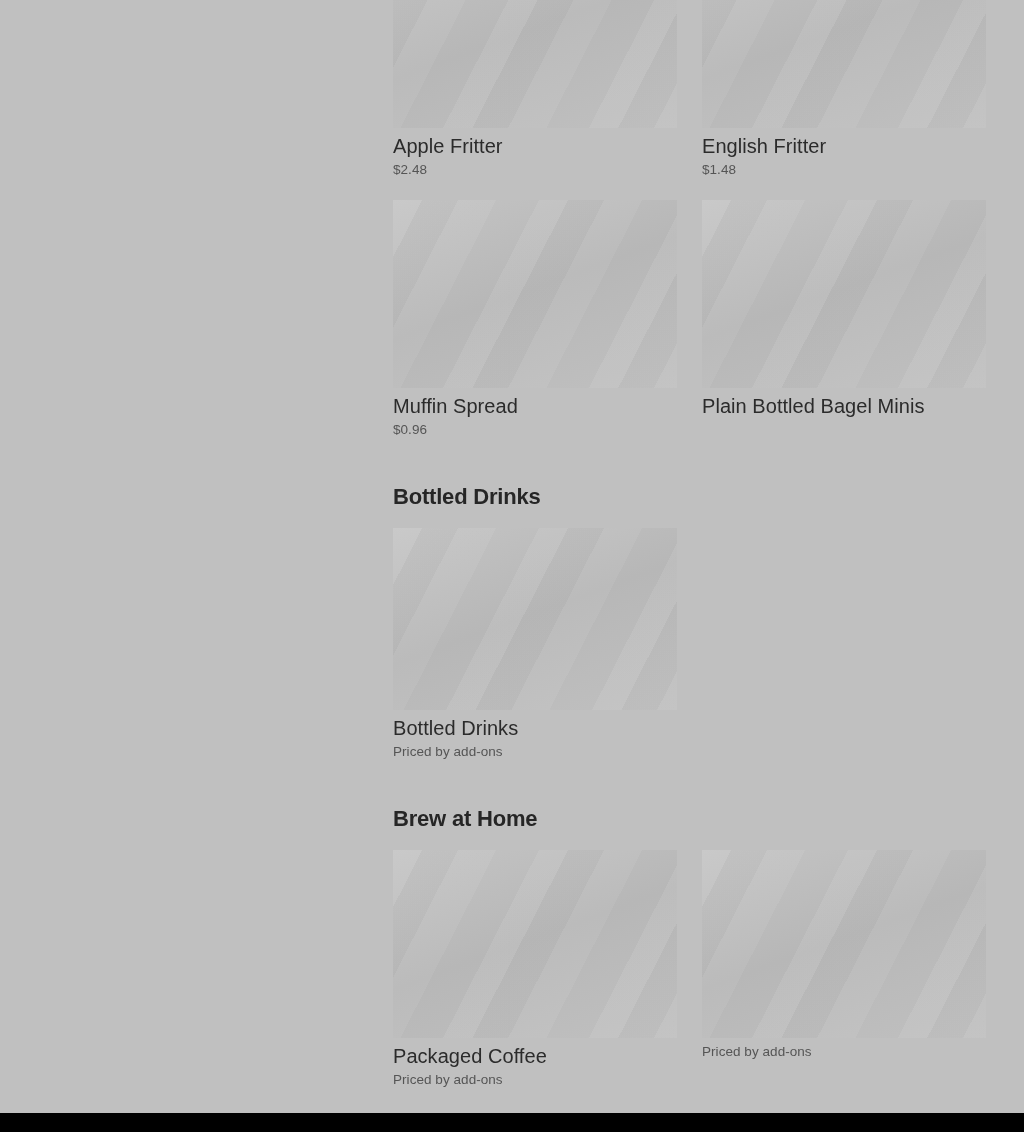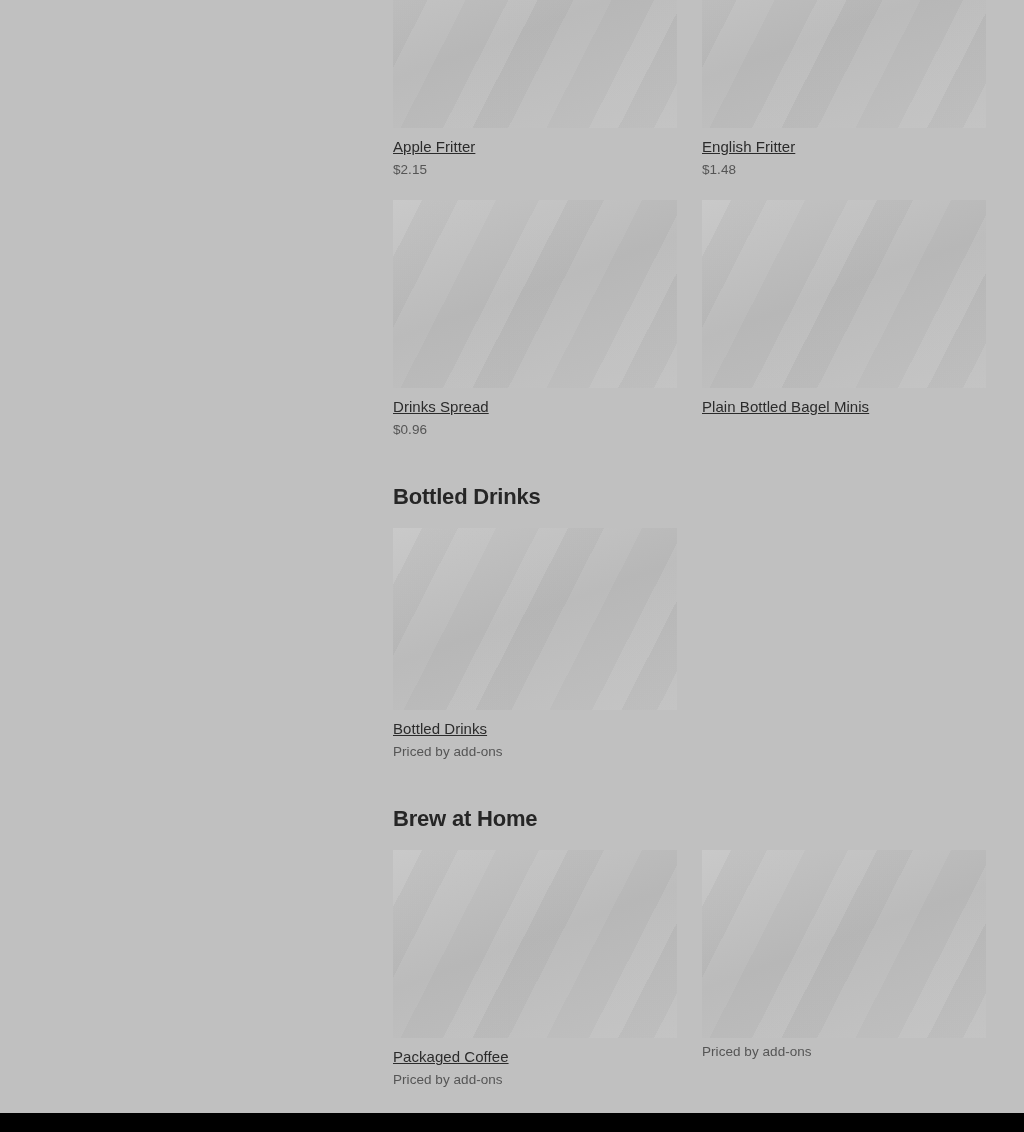--- a/index.html
+++ b/index.html
@@ -84,27 +84,26 @@
         rgba(255,255,255,0.030) 92px,
         rgba(0,0,0,0.010) 92px,
         rgba(0,0,0,0.010) 130px
       ),
       linear-gradient(160deg, #c6c6c6 0%, #b9b9b9 48%, #c2c2c2 100%);
     filter: blur(0.4px);
   }
   .item-thumb.short  { height: 182px; }
 
   .item-name {
-    font-size: 15px;
+    font-size: 20px;
     font-weight: 400;
     color: #2b2b2b;
     line-height: 19px;
     padding-top: 9px;
     letter-spacing: 0.05px;
-    text-decoration: underline;
   }
 
   .item-sub {
     font-size: 13.5px;
     font-weight: 400;
     color: #555555;
     line-height: 17px;
     padding-top: 5px;
     letter-spacing: 0.05px;
   }
@@ -120,32 +119,32 @@
 <div class="viewport">
 
   <div class="menu-column">
 
     <div class="section clipped">
       <div class="item-grid">
 
         <div class="item-card">
           <div class="item-thumb"></div>
           <div class="item-name">Apple Fritter</div>
-          <div class="item-sub">$2.15</div>
+          <div class="item-sub">$2.48</div>
         </div>
 
         <div class="item-card">
           <div class="item-thumb"></div>
           <div class="item-name">English Fritter</div>
           <div class="item-sub">$1.48</div>
         </div>
 
         <div class="item-card">
           <div class="item-thumb"></div>
-          <div class="item-name">Drinks Spread</div>
+          <div class="item-name">Muffin Spread</div>
           <div class="item-sub">$0.96</div>
         </div>
 
         <div class="item-card">
           <div class="item-thumb"></div>
           <div class="item-name">Plain Bottled Bagel Minis</div>
         </div>
 
       </div>
     </div>

